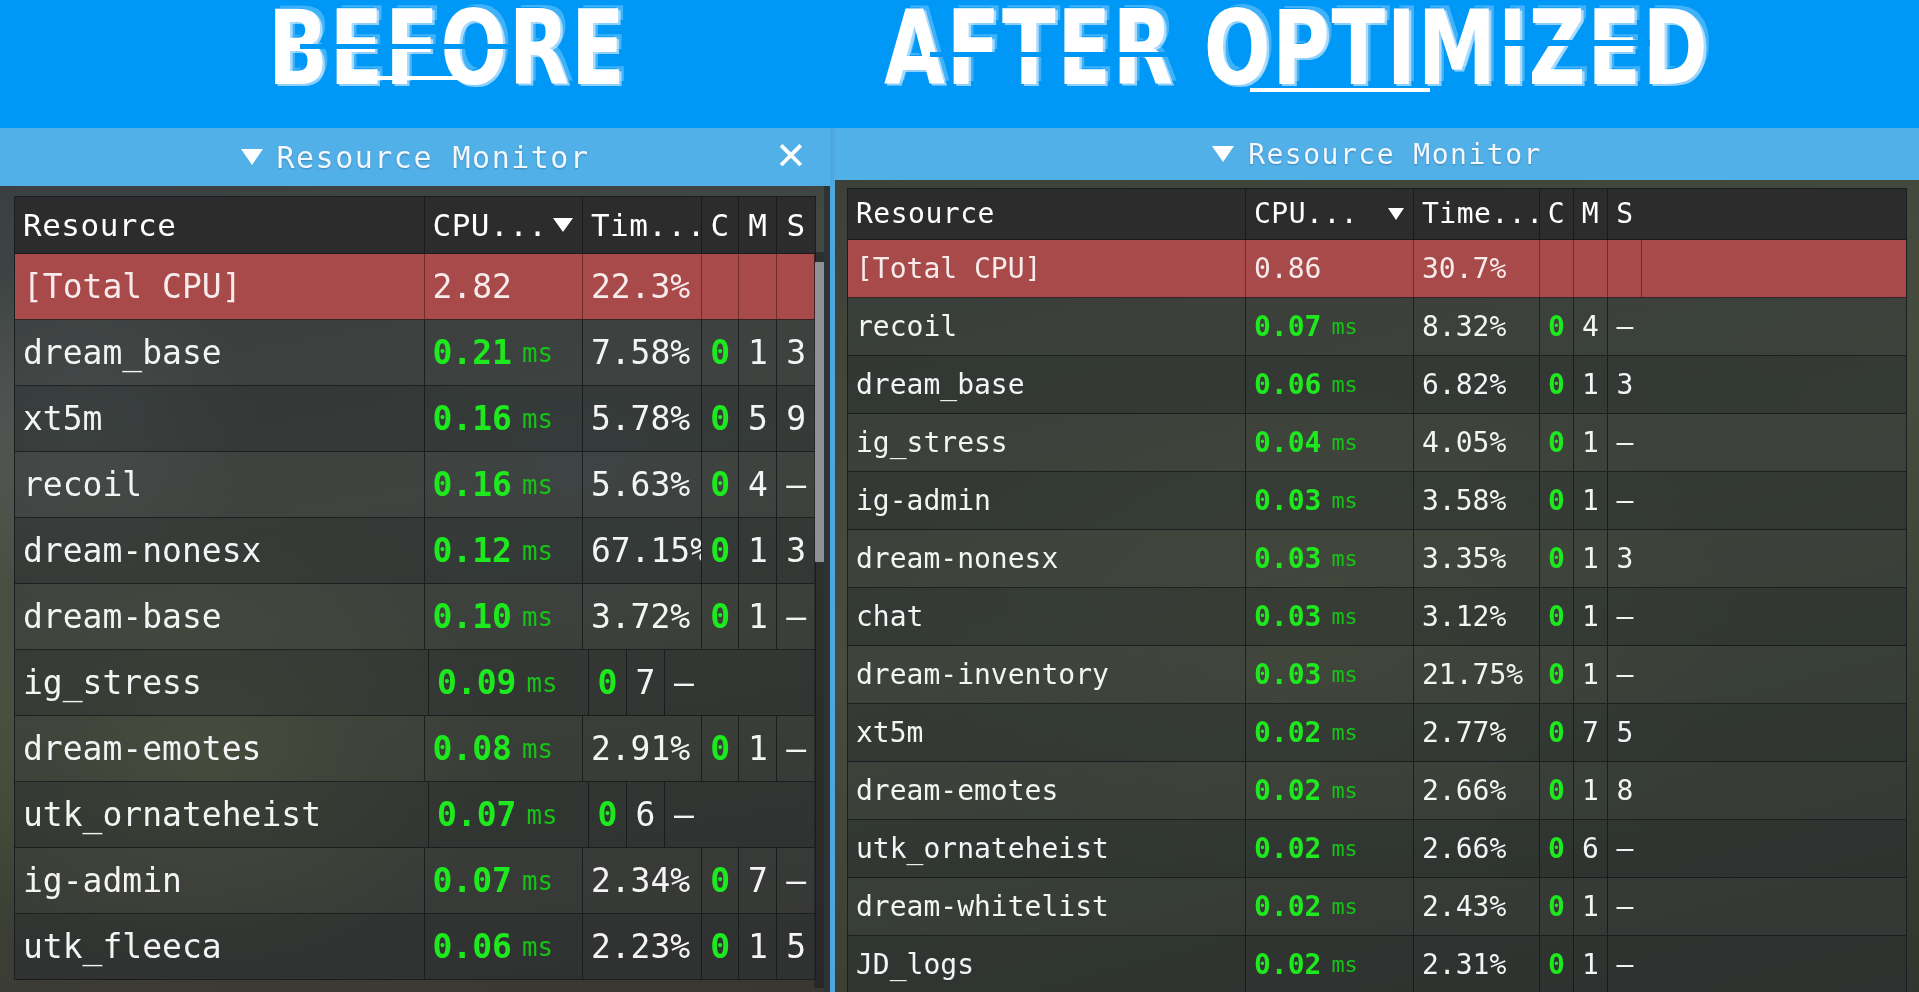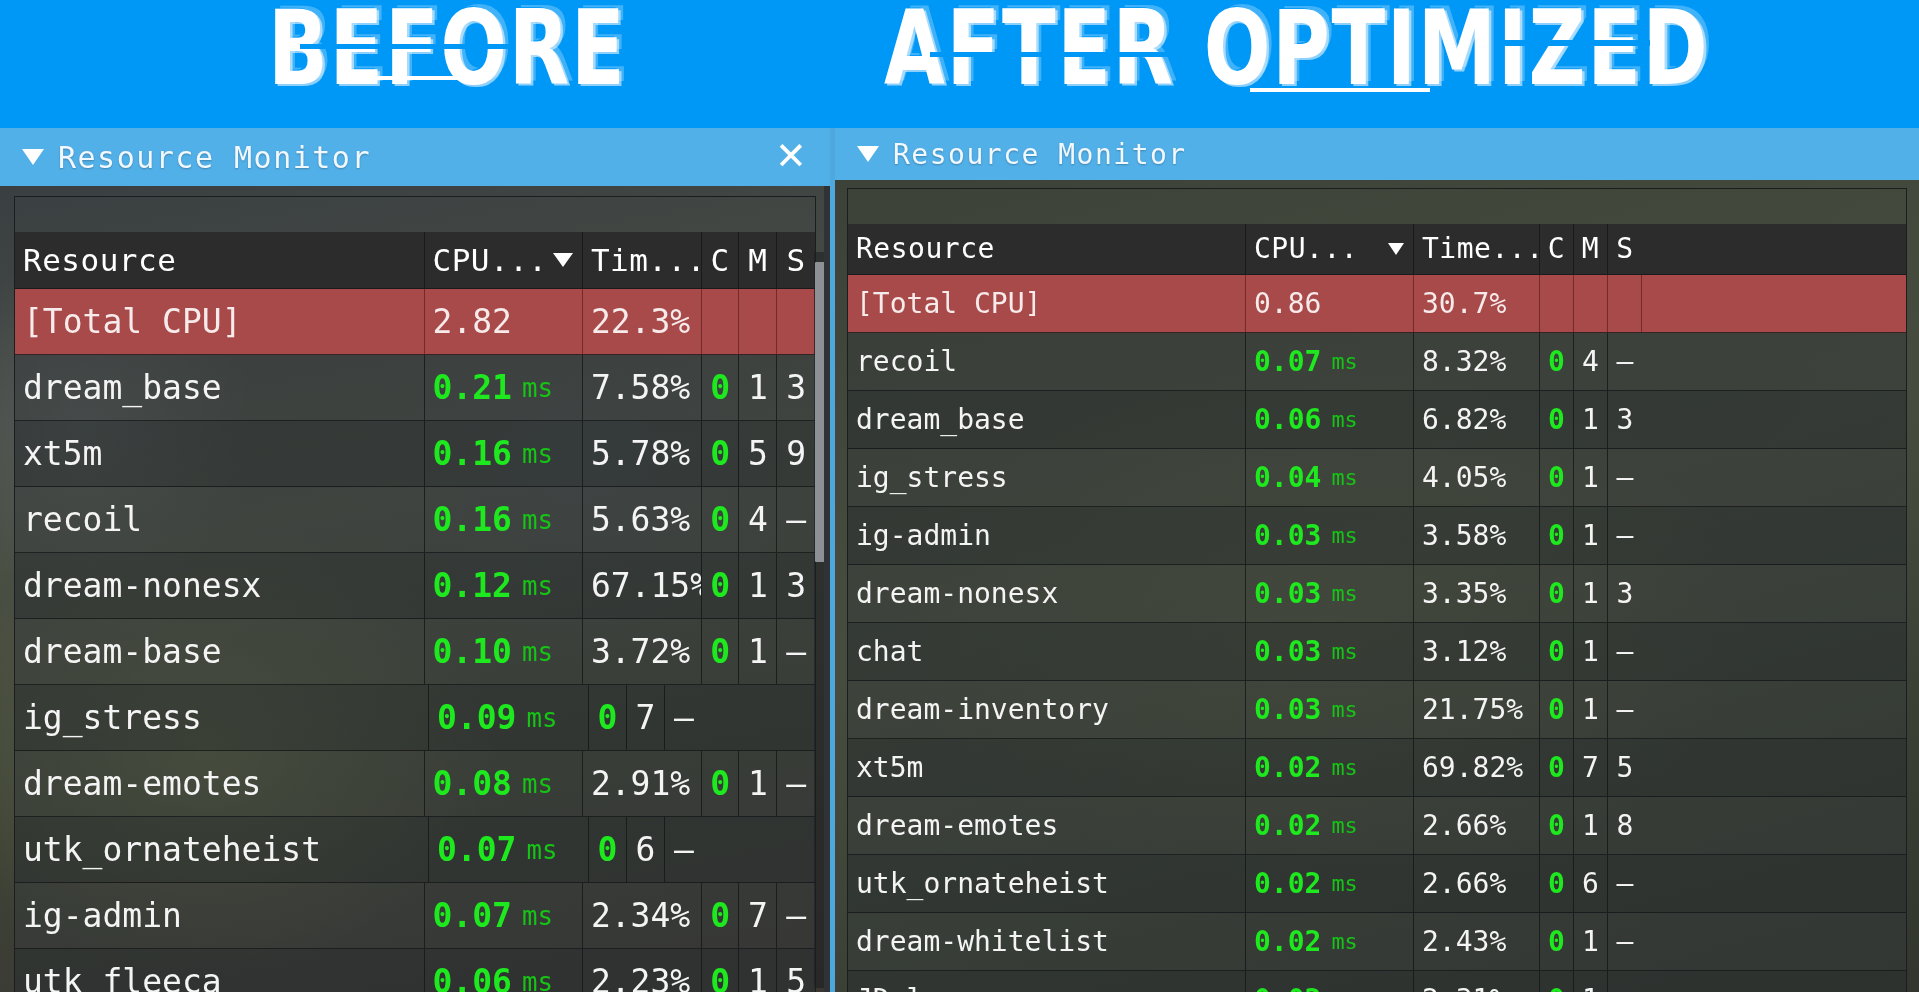--- a/index.html
+++ b/index.html
@@ -30,21 +30,21 @@
   .glitch-bar{ position:absolute; background:#0098f7; }
   .glitch-bar.w{ background:#ffffff; }
 
   
   .panel{ position:absolute; top:128px; overflow:hidden; }
   .panel.left { left:0px;    width:830px;  height:864px; }
   .panel.right{ left:835px;  width:1084px; height:864px; }
 
   .titlebar{
     position:relative; height:58px; background:#52b0e8;
-    display:flex; align-items:center; padding:0 22px;
+    display:flex; align-items:center; padding:0 28px;justify-content:center;
   }
   .panel.right .titlebar{ height:52px; background:#52b0e8; }
   .tri-down{
     width:0;height:0; border-left:11px solid transparent;
     border-right:11px solid transparent; border-top:16px solid #ffffff;
     margin-right:14px; flex:none;
   }
   .title-text{
     color:#f2f8ff; font-size:30px; letter-spacing:1.5px;
     font-family:"DejaVu Sans Mono","Liberation Mono",monospace;
@@ -78,21 +78,21 @@
       radial-gradient(ellipse 40% 40% at 80% 25%, rgba(64,72,60,.55), transparent 70%),
       linear-gradient(165deg,#3c4238 0%,#474d3e 45%,#3a4034 75%,#32362e 100%);
   }
 
   
   .tbl{ position:relative; margin:0 14px; border:1px solid #1b1e20; }
   .panel.right .tbl{ margin:0 12px; }
   .row{ display:flex; align-items:stretch; border-bottom:1px solid rgba(20,22,24,.75); }
   .row:last-child{ border-bottom:none; }
 
-  .hdr{ background:#2c2c2c;margin-top:35px; }
+  .hdr{ background:#2c2c2c; }
   .hdr .cell{
     color:#ffffff; font-size:31px; line-height:56px; height:56px;
     letter-spacing:.5px;
   }
   .panel.right .hdr .cell{ font-size:28px; line-height:50px; height:50px; }
 
   .cell{
     position:relative; display:flex; align-items:center;
     padding:0 8px; border-right:1px solid rgba(20,22,24,.8);
     font-size:33px; color:#f4f4f4; height:65px; overflow:hidden;
@@ -451,21 +451,21 @@
               </div>
               <div class="cell c-m">1</div>
               <div class="cell c-s">—</div>
             </div>
             <div class="row rowbg">
               <div class="cell c-res">xt5m</div>
               <div class="cell c-cpu">
                 <span class="ms-val">0.02</span>
                 <span class="ms-unit">ms</span>
               </div>
-              <div class="cell c-tim">69.82%</div>
+              <div class="cell c-tim">2.77%</div>
               <div class="cell c-c">
                 <span class="ms-val">0</span>
               </div>
               <div class="cell c-m">7</div>
               <div class="cell c-s">5</div>
             </div>
             <div class="row rowbg alt">
               <div class="cell c-res">dream-emotes</div>
               <div class="cell c-cpu">
                 <span class="ms-val">0.02</span>

